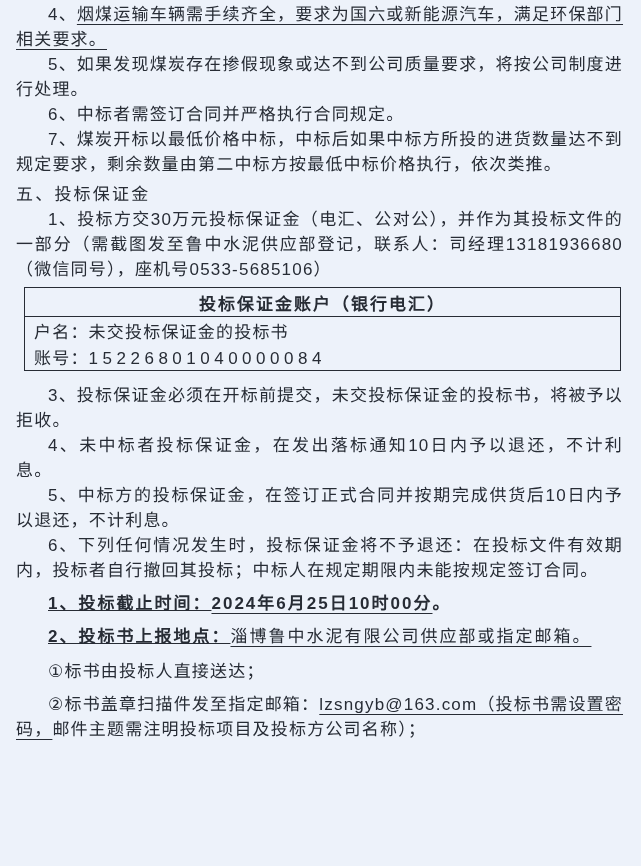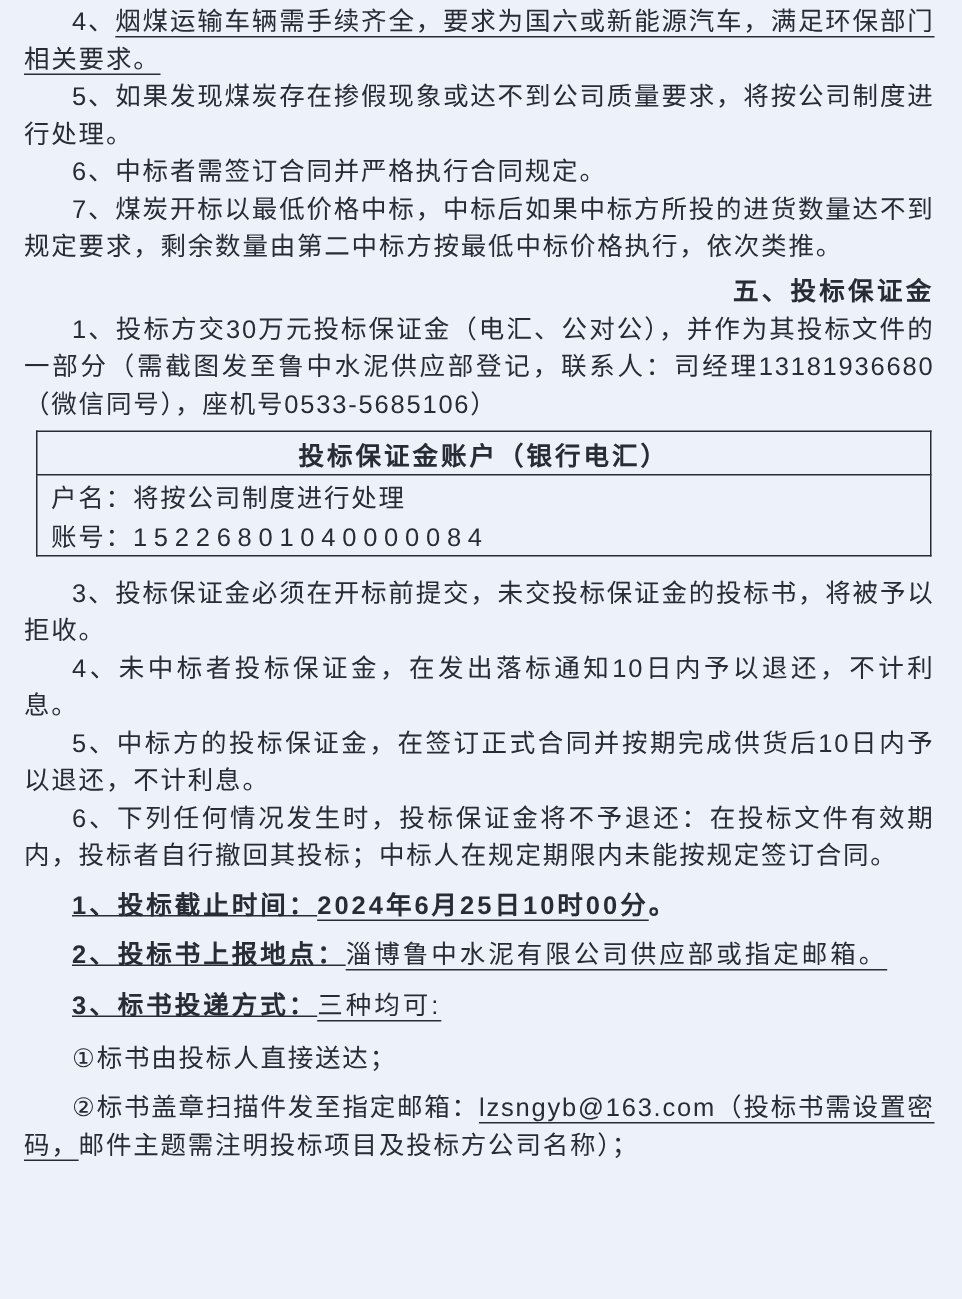--- a/index.html
+++ b/index.html
@@ -18,25 +18,24 @@
     padding: 2px 18px 0 16px;
   }
   p.para {
     margin: 0;
     line-height: 25px;
     text-indent: 32px;
     text-align: justify;
   }
   h2.sec-heading {
     font-size: 17px;
-    font-weight: bold;
+    font-weight: normal;
     letter-spacing: 2.2px;
     line-height: 25px;
     margin: 5px 0 0 0;
-    text-align: right;
   }
   h2.sec-heading.six { margin-top: 8px; }
   .ul {
     text-decoration: underline;
     text-decoration-thickness: 1px;
     text-underline-offset: 4px;
   }
   table.acct {
     border-collapse: collapse;
     margin: 5px 0 12px 8px;
@@ -93,37 +92,36 @@
 
   <h2 class="sec-heading">五、投标保证金</h2>
   <p class="para">1、投标方交30万元投标保证金（电汇、公对公），并作为其投标文件的一部分（需截图发至鲁中水泥供应部登记，联系人：司经理13181936680（微信同号），座机号0533-5685106）</p>
 
   <table class="acct">
     <tbody>
       <tr>
         <th>投标保证金账户（银行电汇）</th>
       </tr>
       <tr>
-        <td><span>户名：</span><span>将按公司制度进行处理</span></td>
+        <td><span>户名：</span><span>未交投标保证金的投标书</span></td>
       </tr>
       <tr>
         <td><span>账号：</span><span class="digits">15226801040000084</span></td>
       </tr>
     </tbody>
   </table>
 
   <p class="para">3、投标保证金必须在开标前提交，未交投标保证金的投标书，将被予以拒收。</p>
   <p class="para">4、未中标者投标保证金，在发出落标通知10日内予以退还，不计利息。</p>
   <p class="para">5、中标方的投标保证金，在签订正式合同并按期完成供货后10日内予以退还，不计利息。</p>
   <p class="para">6、下列任何情况发生时，投标保证金将不予退还：在投标文件有效期内，投标者自行撤回其投标；中标人在规定期限内未能按规定签订合同。</p>
 
 
   <p class="s6item"><span class="lbl">1、投标截止时间：</span><span class="ul val-bold">2024年6月25日10时00分</span><span class="val-bold">。</span></p>
 
   <p class="s6item"><span class="lbl">2、投标书上报地点：</span><span class="ul">淄博鲁中水泥有限公司供应部或指定邮箱。</span></p>
 
-  <p class="s6item third"><span class="lbl">3、标书投递方式：</span><span class="ul">三种均可:</span></p>
 
   <p class="method">①标书由投标人直接送达；</p>
 
   <p class="method second"><span>②标书盖章扫描件发至指定邮箱：</span><span class="ul">lzsngyb@163.com（投标书需设置密码，</span><span>邮件主题需注明投标项目及投标方公司名称）；</span></p>
 
 </div>
 
 </body></html>

